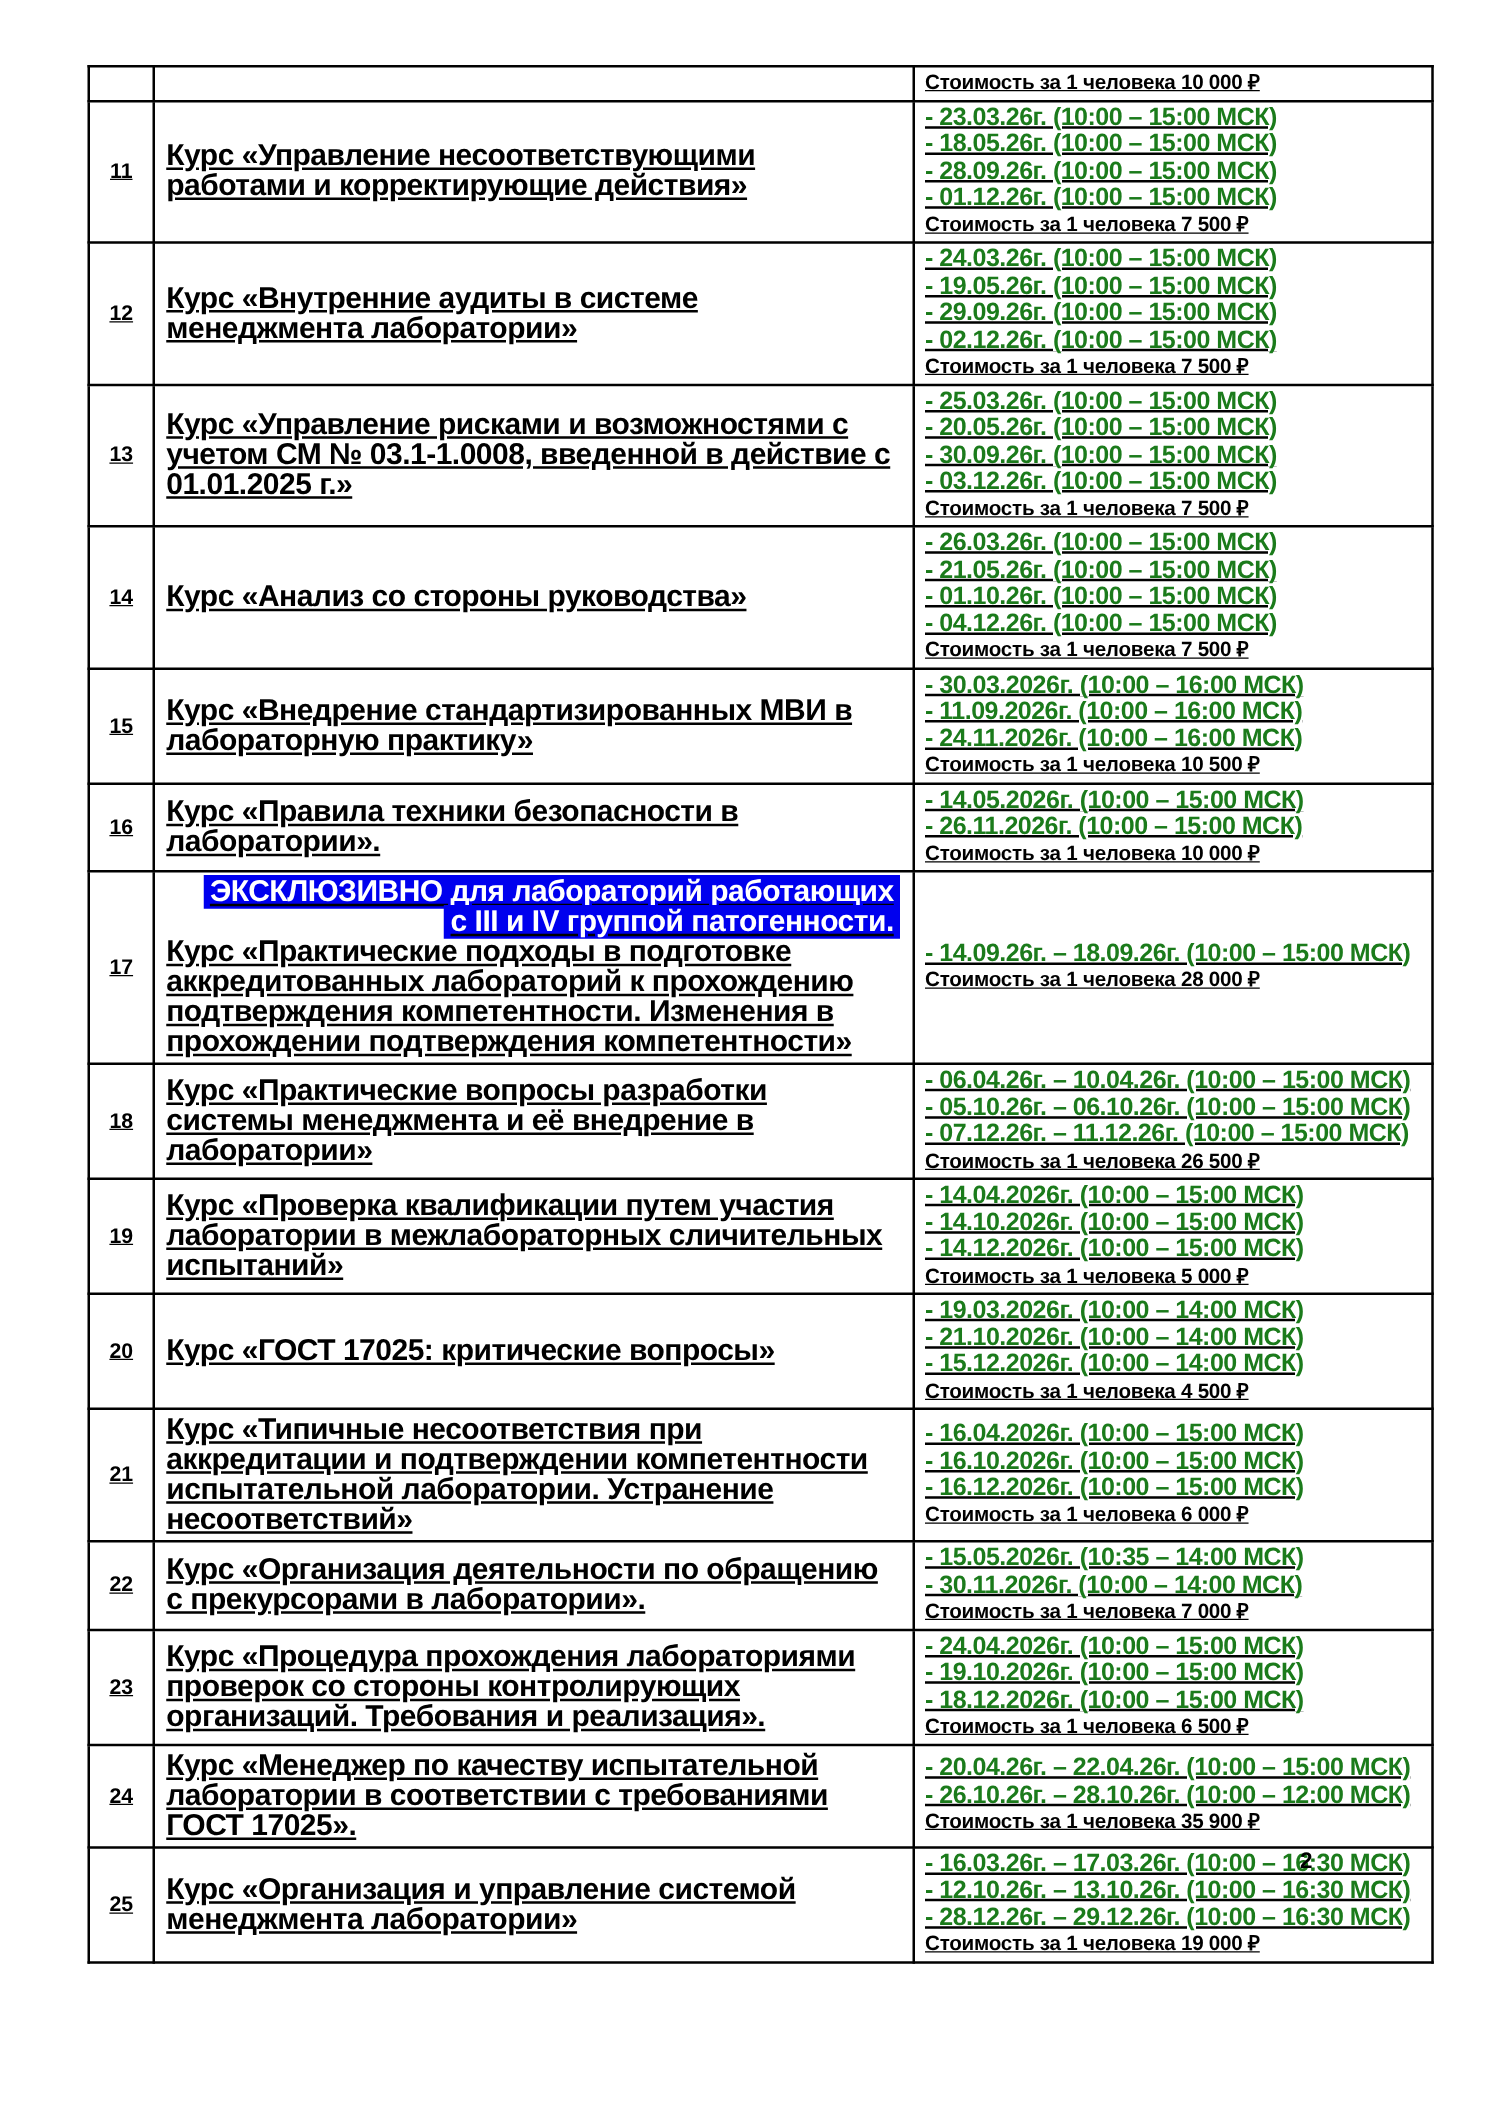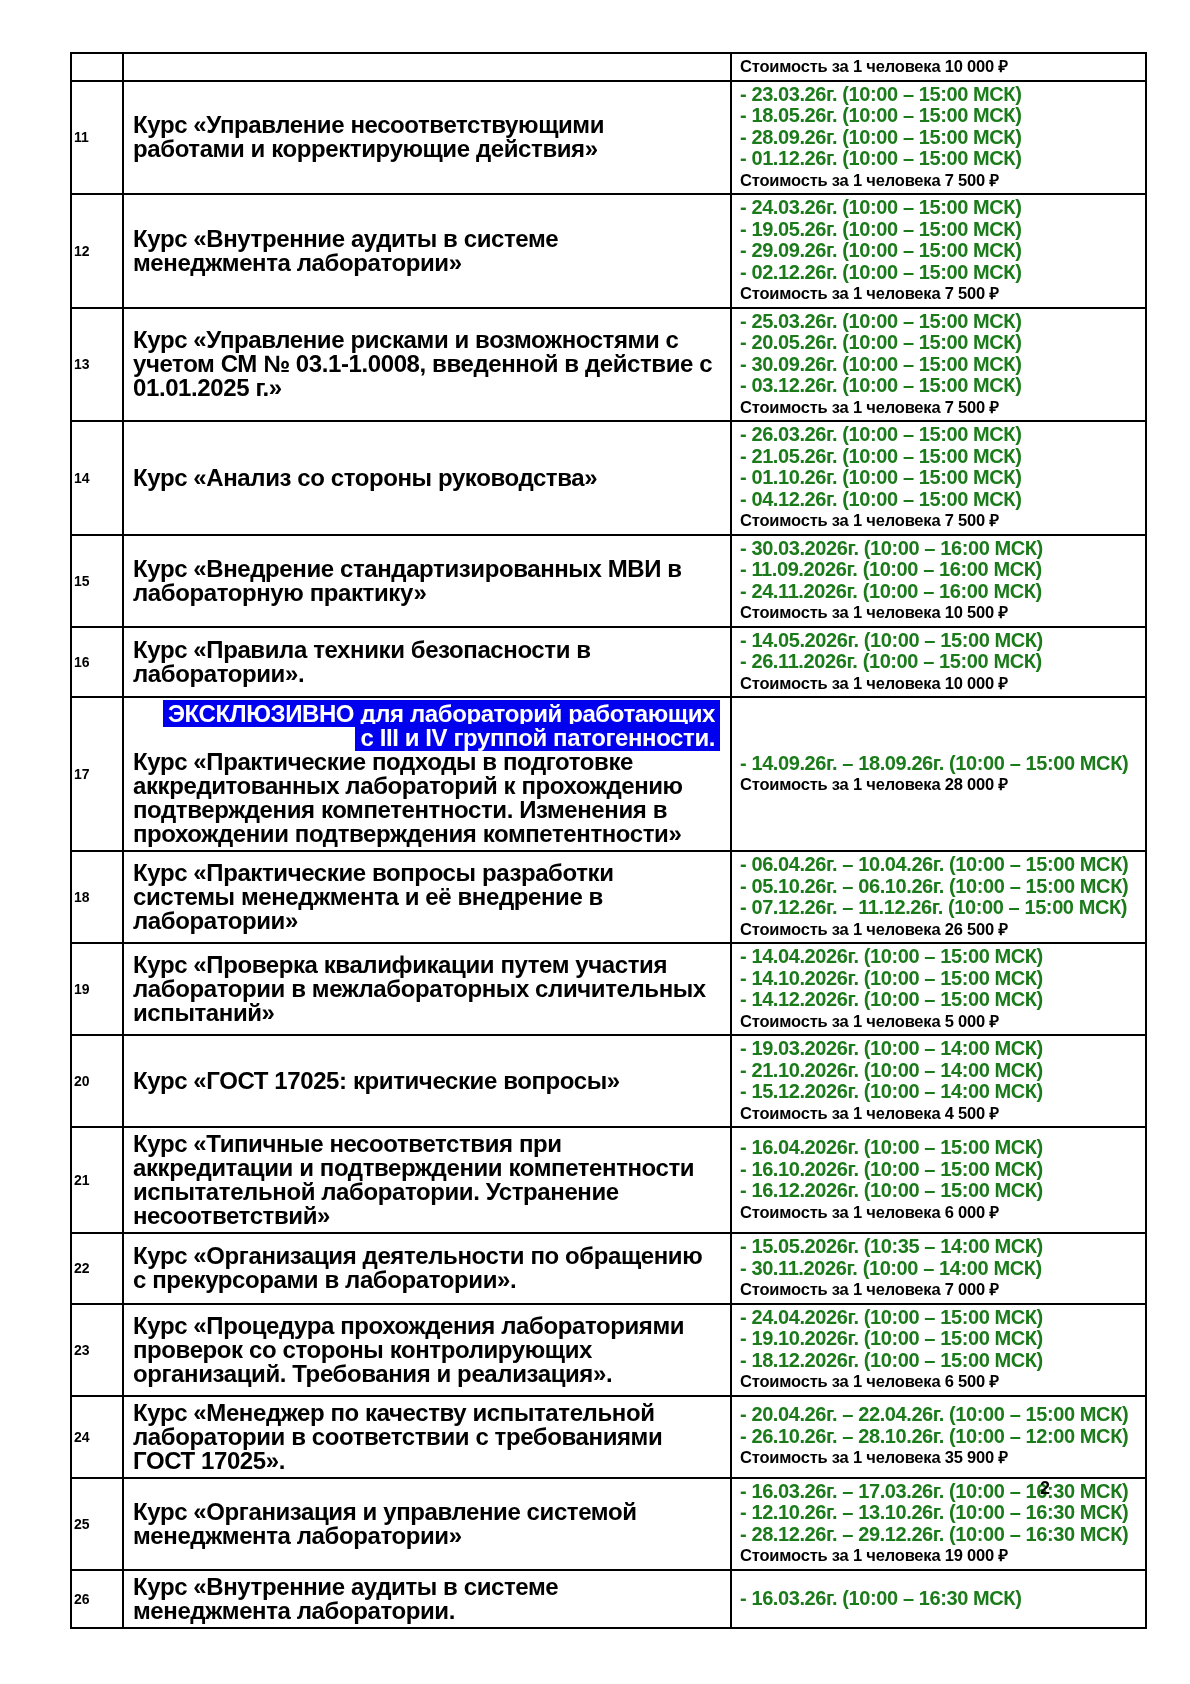--- a/index.html
+++ b/index.html
@@ -16,28 +16,30 @@
     width: 1075px;
   }
   table.courses {
     width: 100%;
     border-collapse: collapse;
     table-layout: fixed;
   }
   table.courses td {
     border: 2px solid var(--border, #000);
     vertical-align: middle;
+    text-decoration: underline;
   }
   col.c-num    { width: 52px; }
   col.c-course { width: 608px; }
   col.c-dates  { width: 415px; }
 
   td.num {
-    font-weight: bold;
-    font-size: 14px;
+    text-align: center;
+    font-weight: bold;
+    font-size: 17px;
     padding: 2px;
   }
   td.course {
     padding: 4px 10px 4px 9px;
     font-weight: bold;
     font-size: 24px;
     line-height: 24px;
     letter-spacing: -0.4px;
   }
   td.course .hl-line {
@@ -266,26 +268,17 @@
           <td class="course">
             <div class="course-text">Курс «Организация и управление системой менеджмента лаборатории»</div>
           </td>
           <td class="dates">
             <div class="date-line">- 16.03.26г. – 17.03.26г. (10:00 – 16:30 МСК)</div>
             <div class="date-line">- 12.10.26г. – 13.10.26г. (10:00 – 16:30 МСК)</div>
             <div class="date-line">- 28.12.26г. – 29.12.26г. (10:00 – 16:30 МСК)</div>
             <div class="price-line">Стоимость за 1 человека 19 000 ₽</div>
           </td>
         </tr>
-        <tr>
-          <td class="num">26</td>
-          <td class="course">
-            <div class="course-text">Курс «Внутренние аудиты в системе менеджмента лаборатории.</div>
-          </td>
-          <td class="dates">
-            <div class="date-line">- 16.03.26г. (10:00 – 16:30 МСК)</div>
-          </td>
-        </tr>
       </tbody>
   </table>
 </div>
 
 <div class="page-number">2</div>
 
 </body></html>

